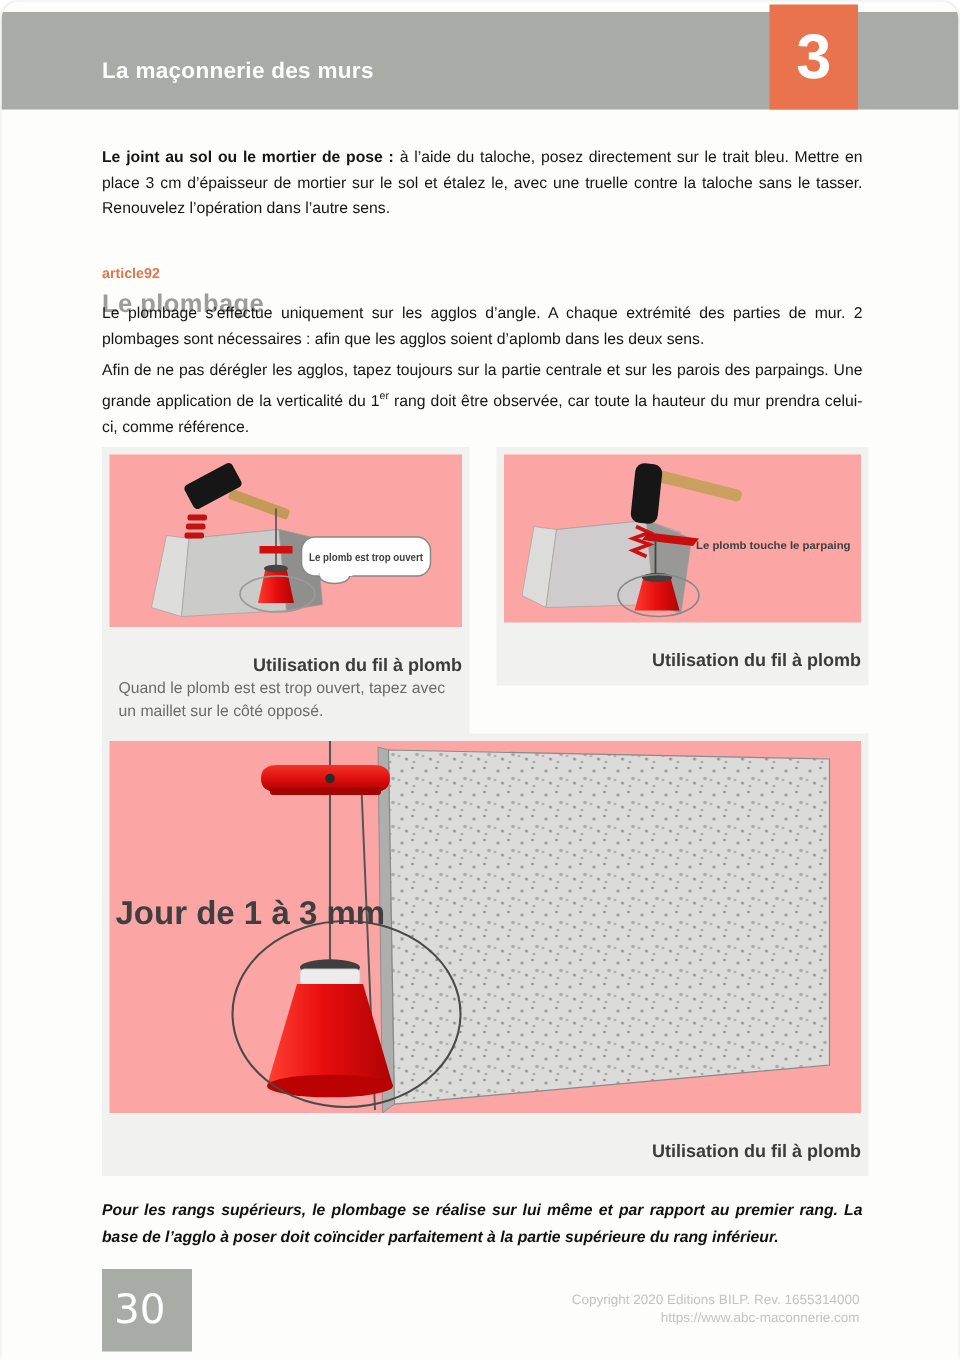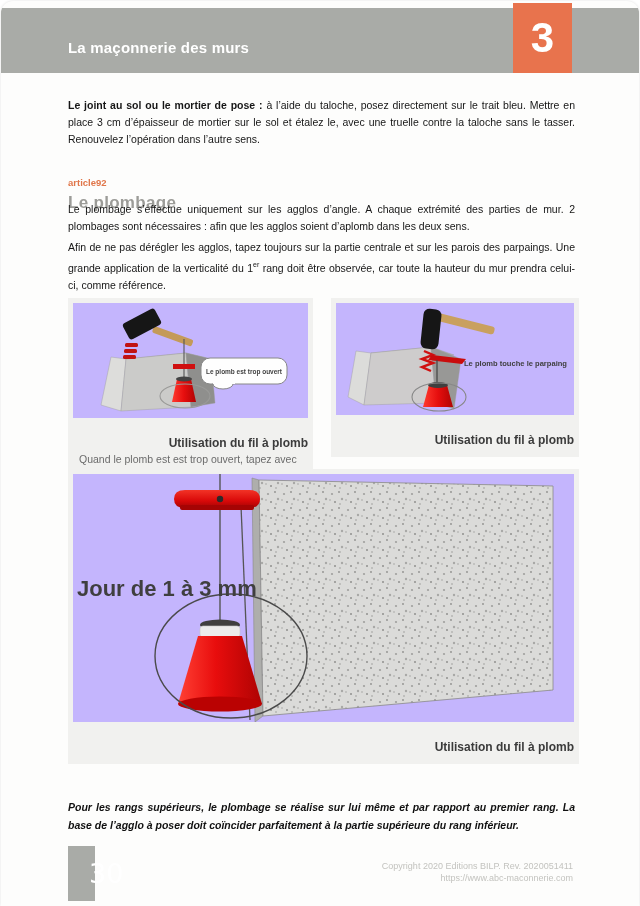--- a/index.html
+++ b/index.html
@@ -15,29 +15,29 @@
   .section-head{top:176px;display:flex;align-items:baseline;gap:5px;flex-direction:column;}
   .article-label{color:#e0764a;font-weight:bold;font-size:9.5px;}
   .section-title{color:#9c9c98;font-weight:bold;font-size:17px;letter-spacing:.3px;}
   .p1{top:200px;}
   .p2{top:238px;}
   sup{font-size:7px;}
   .figure-row{top:297px;display:flex;gap:18px;align-items:flex-start;}
   .panel{background:#f1f1ef;padding:5px 5px 10px;box-sizing:border-box;}
   .panel-left{width:245px;}
   .panel-right{width:248px;}
-  .panel-image{background:#c4b5fd;font-size:0;}
+  .panel-image{background:#fca5a5;font-size:0;}
   .panel-caption{margin-top:18px;text-align:right;font-weight:bold;font-size:12px;color:#3b3b3b;}
   .panel-desc{margin:2px 6px 0;font-size:10.5px;line-height:15px;color:#6b6b6b;}
-  .large-panel{top:468px;width:511px;}
+  .large-panel{top:488px;width:511px;}
   .conclusion{top:797px;font-weight:bold;font-size:10.5px;line-height:18px;color:#111;text-align:justify;margin:0;font-style:italic;}
   .watermark{position:absolute;left:64px;top:350px;z-index:30;pointer-events:none;
     font-family:"DejaVu Sans",sans-serif;font-weight:bold;font-size:88px;line-height:101px;
     color:rgba(118,118,118,.32);letter-spacing:2px;white-space:pre;}
-  .page-num-box{position:absolute;left:67px;top:845px;width:27px;height:55px;background:#a9aba7;display:flex;align-items:center;justify-content:flex-start;padding-left:21px;box-sizing:border-box;}
+  .page-num-box{position:absolute;left:67px;top:845px;width:60px;height:55px;background:#a9aba7;display:flex;align-items:center;justify-content:flex-start;padding-left:8px;box-sizing:border-box;}
   .page-num{color:#fff;font-size:27px;font-weight:normal;font-family:"DejaVu Sans",sans-serif;}
   .copyright{position:absolute;right:66px;top:859px;text-align:right;font-size:9px;line-height:12px;color:#c3c3bf;}
   .copyright a{color:#c3c3bf;text-decoration:none;}
   svg{display:block;}
   svg text{font-family:"Liberation Sans",sans-serif;}
 </style>
 </head>
 <body>
 
 <div class="sheet">
@@ -209,17 +209,17 @@
     <div class="panel-caption">Utilisation du fil à plomb</div>
   </div>
 
   <p class="block conclusion">Pour les rangs supérieurs, le plombage se réalise sur lui même et par rapport au premier rang. La base de l’agglo à poser doit coïncider parfaitement à la partie supérieure du rang inférieur.</p>
 
 
   <div class="page-num-box">
     <span class="page-num">30</span>
   </div>
   <div class="copyright">
-    <div>Copyright 2020 Editions BILP. Rev. 2020051411</div>
+    <div>Copyright 2020 Editions BILP. Rev. 1655314000</div>
     <a href="#">https://www.abc-maconnerie.com</a>
   </div>
 
 </div>
 
 </body></html>

